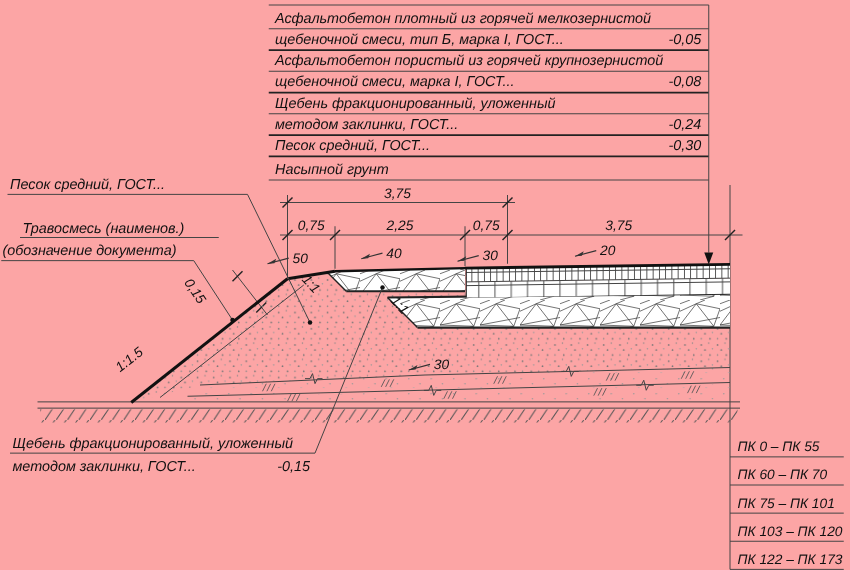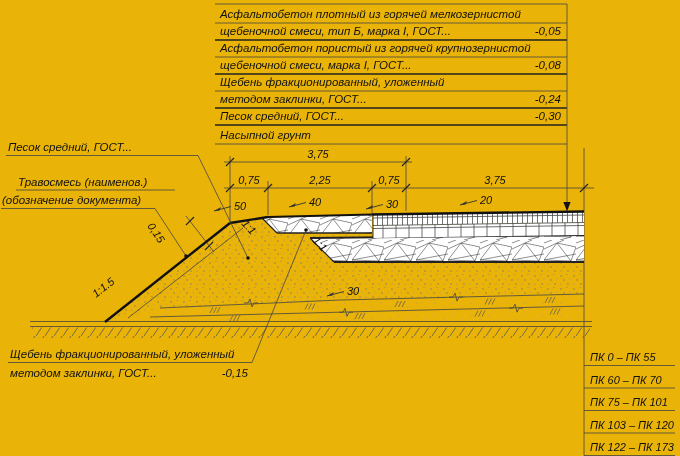--- a/index.html
+++ b/index.html
@@ -1,16 +1,16 @@
 <!DOCTYPE html>
 <html><head>
 <meta charset="utf-8">
 <style>
   html,body{margin:0;padding:0;background:#fff;}
-  .page{width:680px;height:456px;position:relative;background:#eab308;overflow:hidden;}
+  .page{width:680px;height:456px;position:relative;background:#fca5a5;overflow:hidden;}
   svg{display:block;}
   .t  {font:italic 11.5px "Liberation Sans", sans-serif; fill:#111;}
   .ts {font:italic 11px  "Liberation Sans", sans-serif; fill:#111;}
   .td {font:italic 11px  "Liberation Sans", sans-serif; fill:#111;}
   .ln {stroke:#222;fill:none;}
   .thin{stroke:#444;stroke-width:0.8;fill:none;}
   .thick{stroke:#111;fill:none;}
 </style>
 </head>
 <body>

